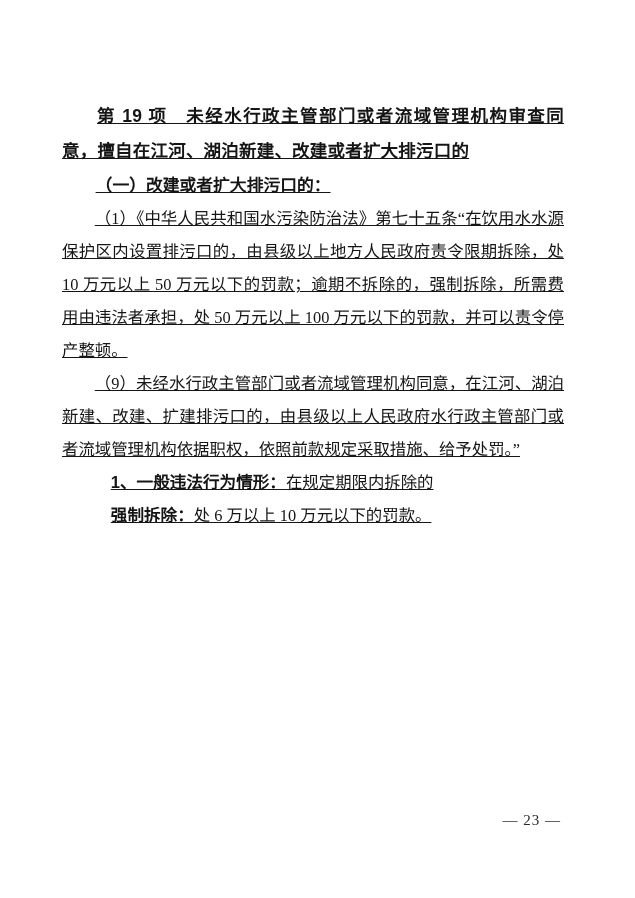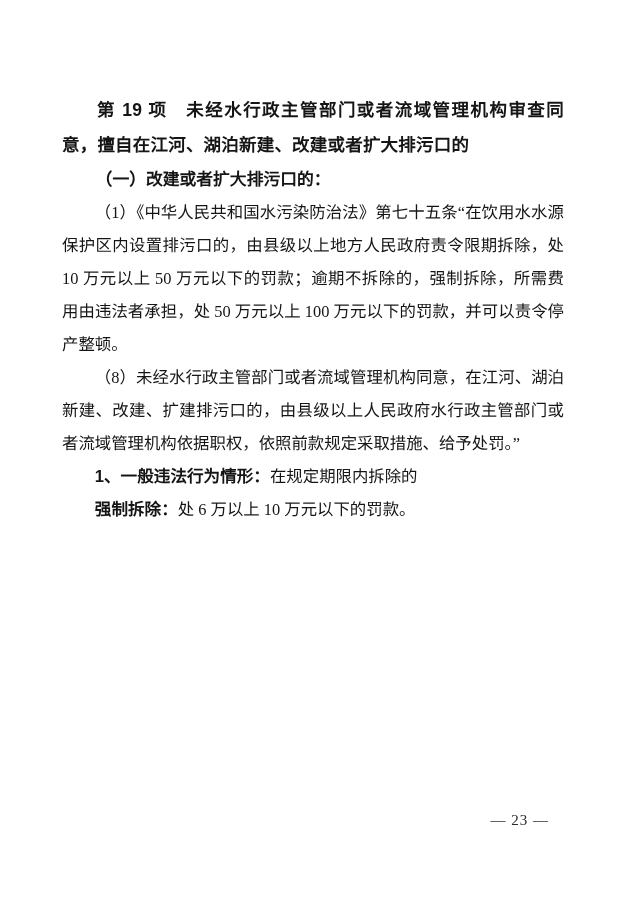--- a/index.html
+++ b/index.html
@@ -13,22 +13,23 @@
     height: 898px;
     margin: 0 auto;
     background: #ffffff;
     color: #151515;
     overflow: hidden;
     font-family: "Liberation Serif", "DejaVu Serif", serif;
   }
   .content {
     position: absolute;
     left: 62px;
-    top: 93px;
+    top: 99px;
     width: 502px;
+    text-decoration: underline;
   }
   .doc-title {
     font-family: "Liberation Sans", "DejaVu Sans", sans-serif;
     font-weight: bold;
     font-size: 17.5px;
     line-height: 35px;
     text-indent: 2em;
     text-align: justify;
     letter-spacing: 0.2px;
   }
@@ -49,46 +50,47 @@
   .item-line {
     font-size: 16.4px;
     line-height: 33px;
     text-indent: 2em;
     text-align: justify;
   }
   .item-label {
     font-family: "Liberation Sans", "DejaVu Sans", sans-serif;
     font-weight: bold;
     font-size: 16.6px;
+    margin-left: 16px;
   }
   .page-number {
     position: absolute;
     top: 810px;
-    right: 86px;
+    right: 74px;
     font-size: 15px;
     line-height: 20px;
     color: #2a2a2a;
     letter-spacing: 1px;
     font-family: "Liberation Serif", "DejaVu Serif", serif;
   }
 </style>
 </head>
 <body>
 
 <div class="page">
   <div class="content">
 
     <div class="doc-title">第 19 项　未经水行政主管部门或者流域管理机构审查同意，擅自在江河、湖泊新建、改建或者扩大排污口的</div>
 
     <div class="sec-heading">（一）改建或者扩大排污口的：</div>
 
     <div class="body-para">（1）《中华人民共和国水污染防治法》第七十五条“在饮用水水源保护区内设置排污口的，由县级以上地方人民政府责令限期拆除，处 10 万元以上 50 万元以下的罚款；逾期不拆除的，强制拆除，所需费用由违法者承担，处 50 万元以上 100 万元以下的罚款，并可以责令停产整顿。</div>
 
 
-    <div class="body-para">（8）未经水行政主管部门或者流域管理机构同意，在江河、湖泊新建、改建、扩建排污口的，由县级以上人民政府水行政主管部门或者流域管理机构依据职权，依照前款规定采取措施、给予处罚。”</div>
+    <div class="body-para">（9）未经水行政主管部门或者流域管理机构同意，在江河、湖泊新建、改建、扩建排污口的，由县级以上人民政府水行政主管部门或者流域管理机构依据职权，依照前款规定采取措施、给予处罚。”</div>
 
 
     <div class="item-line">
       <span class="item-label">1、一般违法行为情形：</span><span>在规定期限内拆除的</span>
     </div>
 
     <div class="item-line">
       <span class="item-label">强制拆除：</span><span>处 6 万以上 10 万元以下的罚款。</span>
     </div>
 

